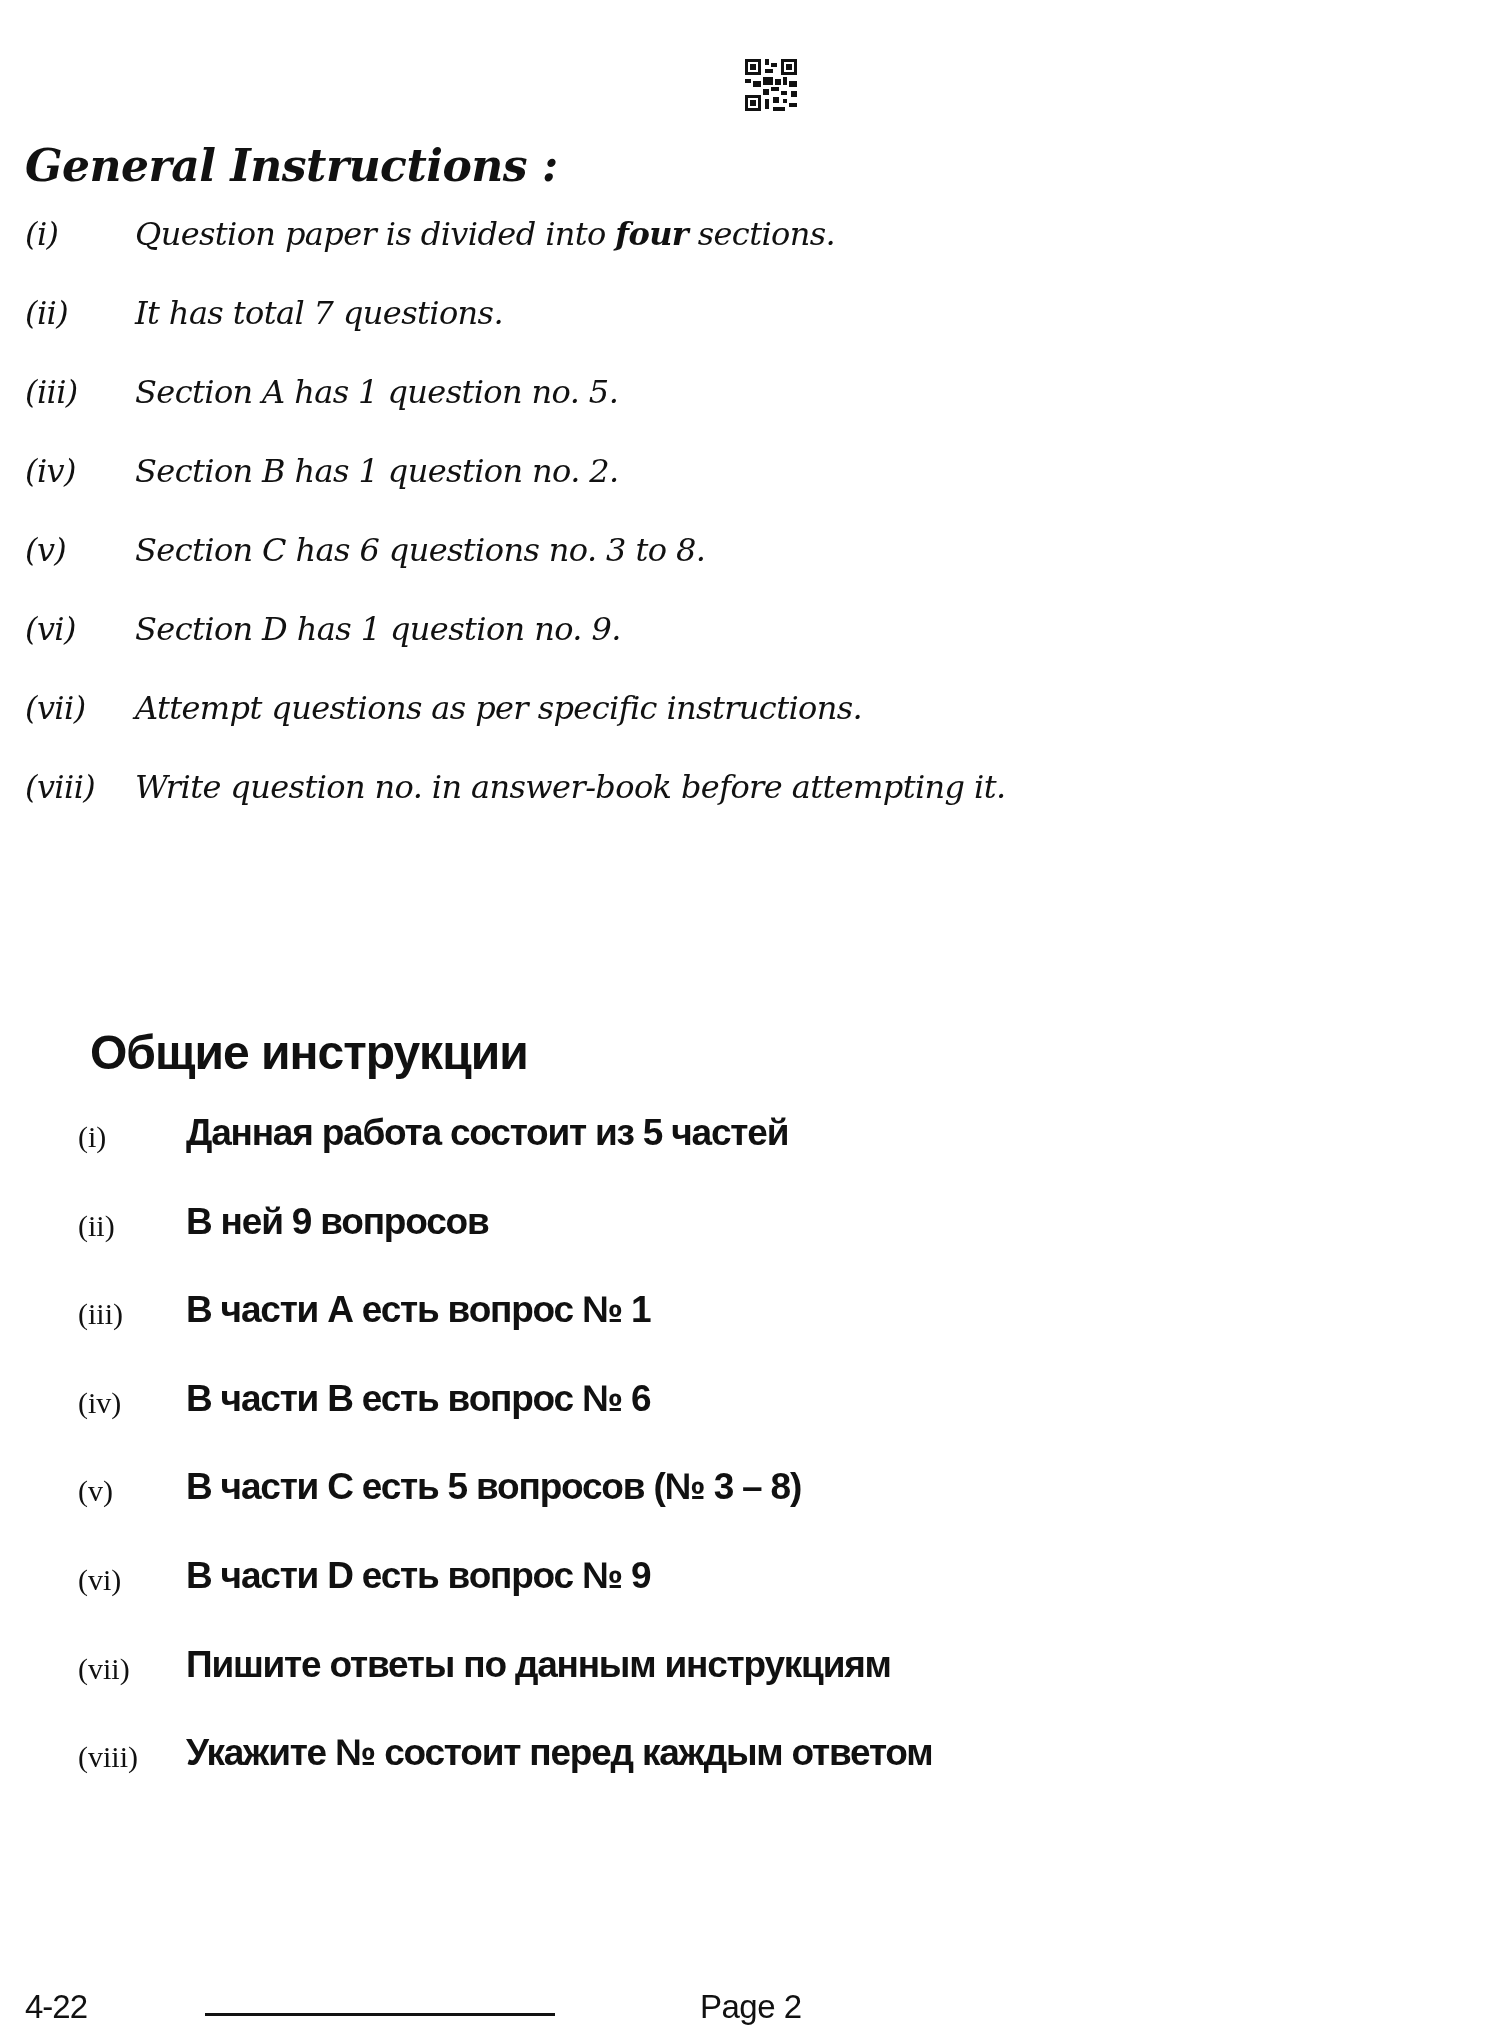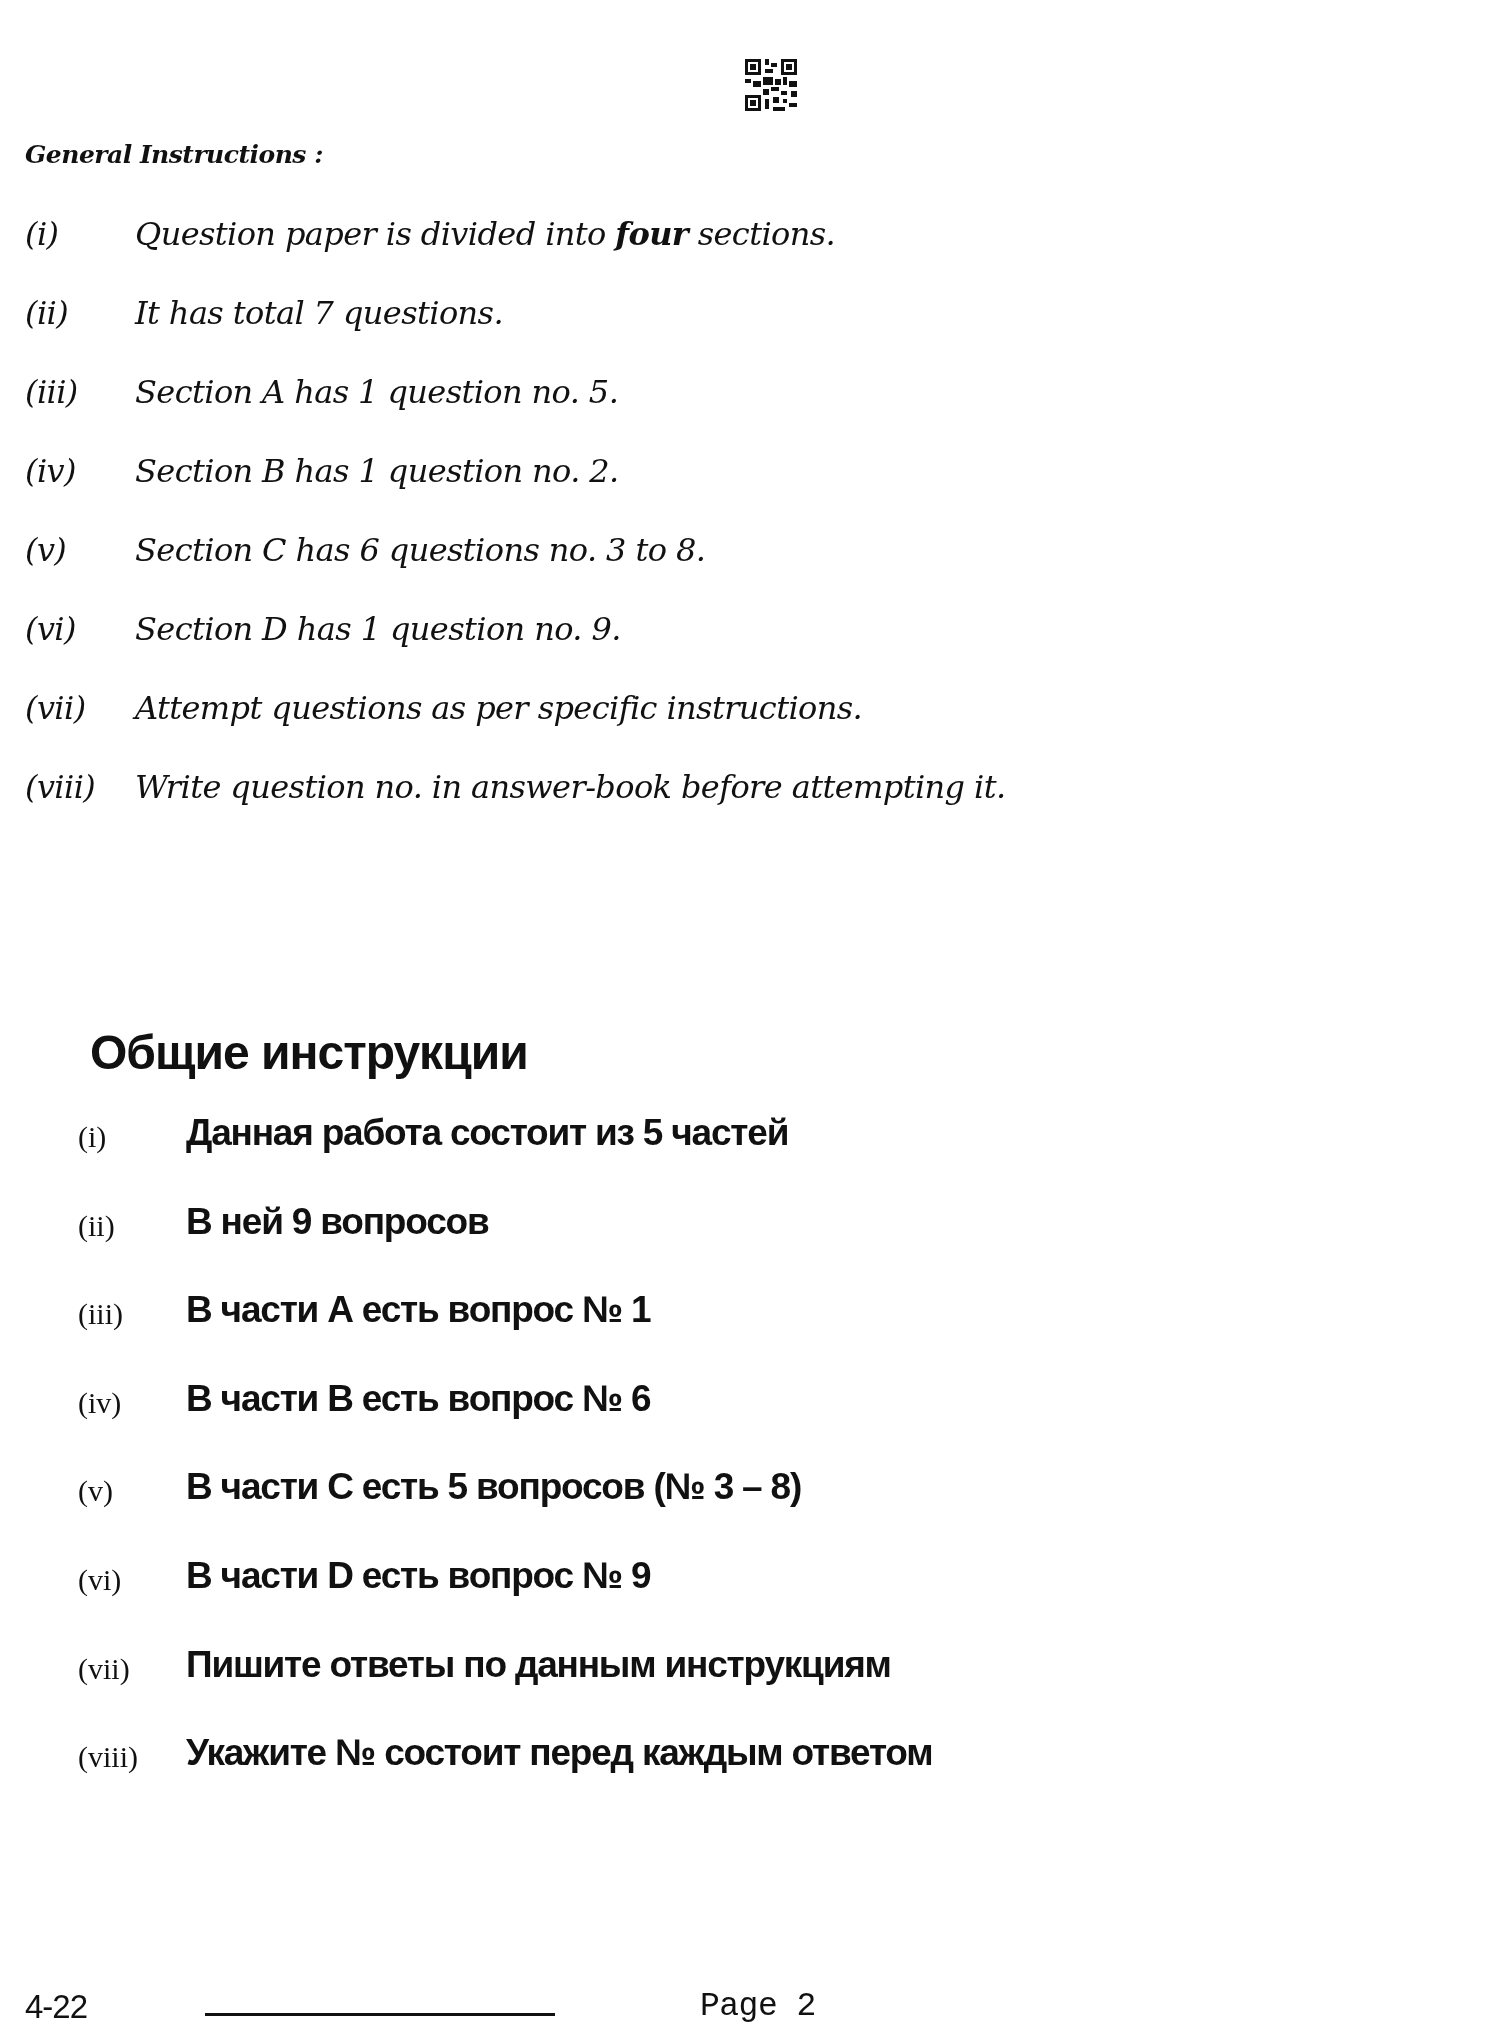--- a/index.html
+++ b/index.html
@@ -6,21 +6,21 @@
   body {
     width: 1505px; height: 2034px; position: relative; overflow: hidden;
     color: #111111;
   }
   .qr {
     position: absolute; left: 743px; top: 57px; width: 56px; height: 56px;
   }
   .en-title {
     position: absolute; left: 25px; top: 140px;
     font-family: "DejaVu Serif", serif; font-style: italic; font-weight: bold;
-    font-size: 25px; letter-spacing: -0.5px;
+    font-size: 44px; letter-spacing: -0.5px;
   }
   .en-list { position: absolute; left: 25px; top: 215px; margin: 0; padding: 0; list-style: none; }
   .en-list li {
     height: 79px; position: relative;
     font-family: "DejaVu Serif", serif; font-style: italic;
     font-size: 32px; letter-spacing: -0.6px; white-space: nowrap;
   }
   .en-list .num { position: absolute; left: 0; top: 0; }
   .en-list .txt { position: absolute; left: 110px; top: 0; }
   .en-list b { font-weight: bold; }
@@ -42,21 +42,21 @@
   }
   .footer-code {
     position: absolute; left: 25px; top: 1988px;
     font-family: "Liberation Sans", sans-serif; font-size: 33px; letter-spacing: -1px;
   }
   .footer-rule {
     position: absolute; left: 205px; top: 2013px; width: 350px; height: 3px; background: #111;
   }
   .footer-page {
     position: absolute; left: 700px; top: 1988px;
-    font-family: Liberation Mono, monospace; font-size: 33px; letter-spacing: -0.5px;
+    font-family: Liberation Sans, sans-serif; font-size: 33px; letter-spacing: -0.5px;
   }
 </style>
 </head>
 <body>
 
 <svg class="qr" viewBox="0 0 28 28">
   <rect x="0" y="0" width="28" height="28" fill="#fff"></rect>
   <rect x="1" y="1" width="8" height="8" fill="#111"></rect>
     <rect x="2.5" y="2.5" width="5" height="5" fill="#fff"></rect>
     <rect x="3.5" y="3.5" width="3" height="3" fill="#111"></rect>

